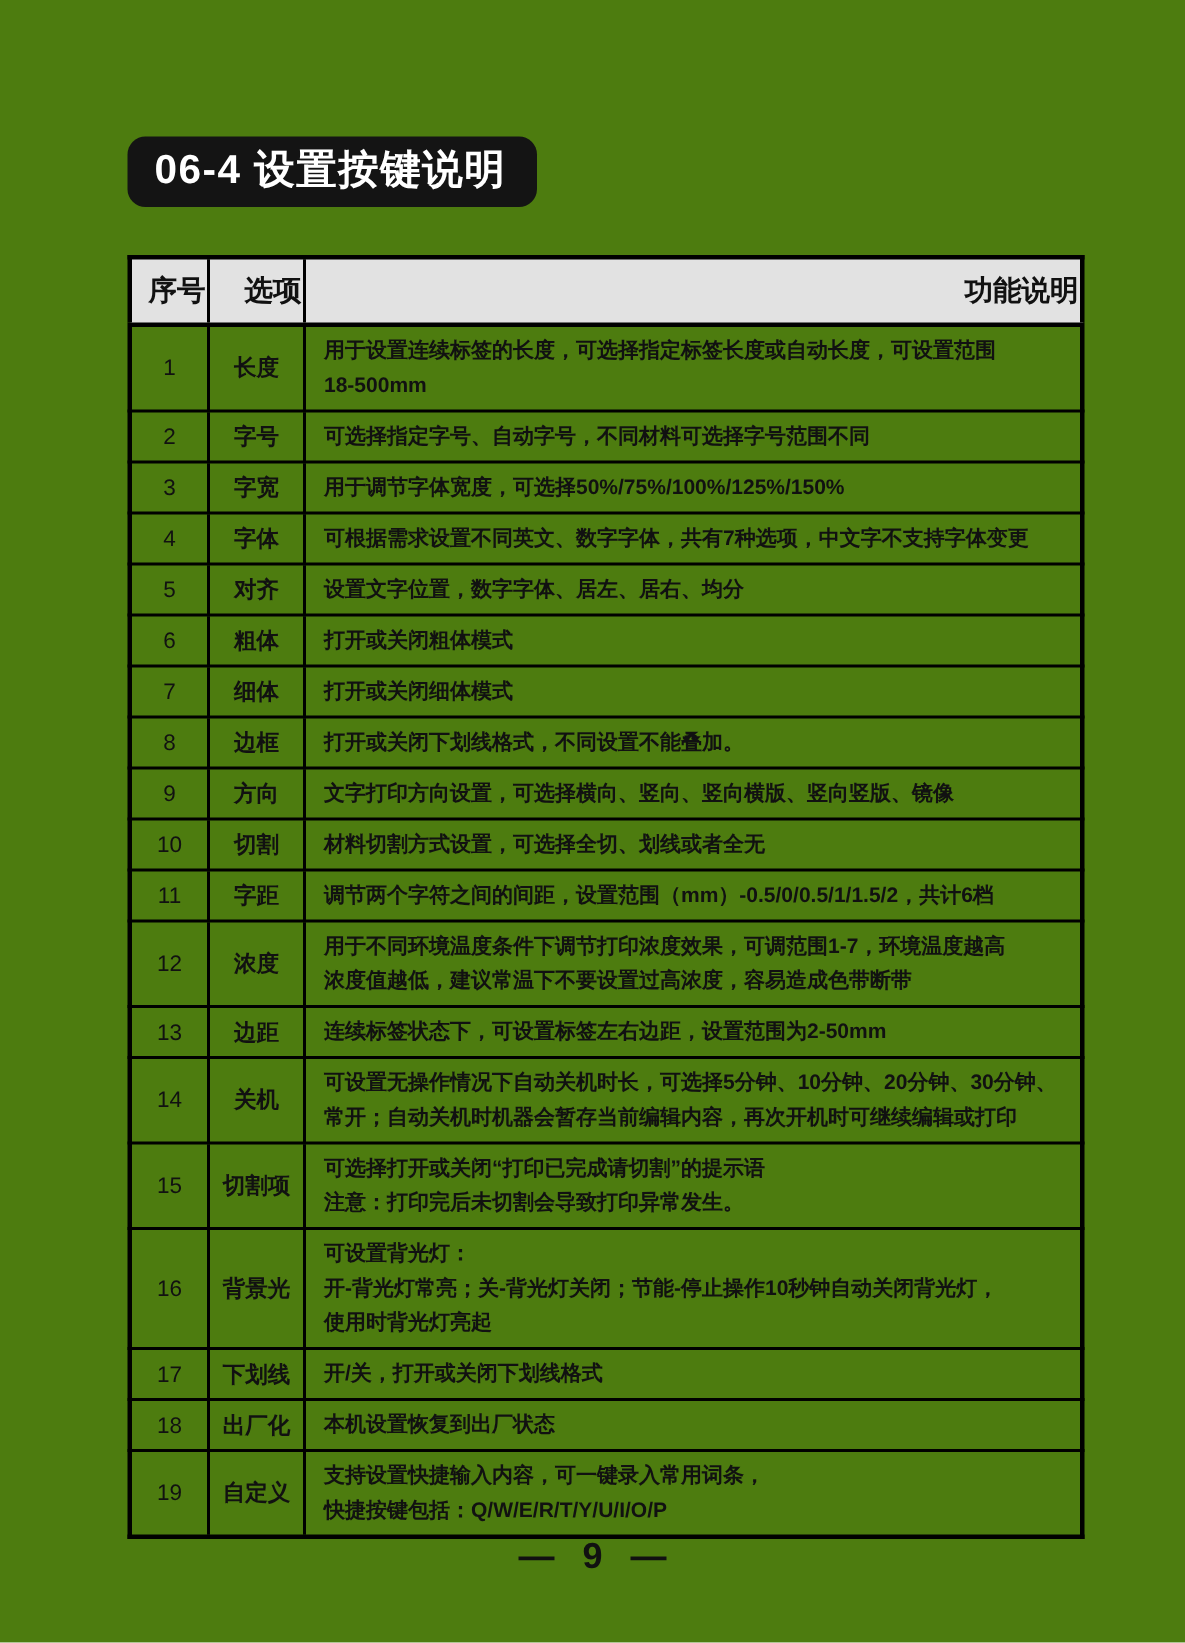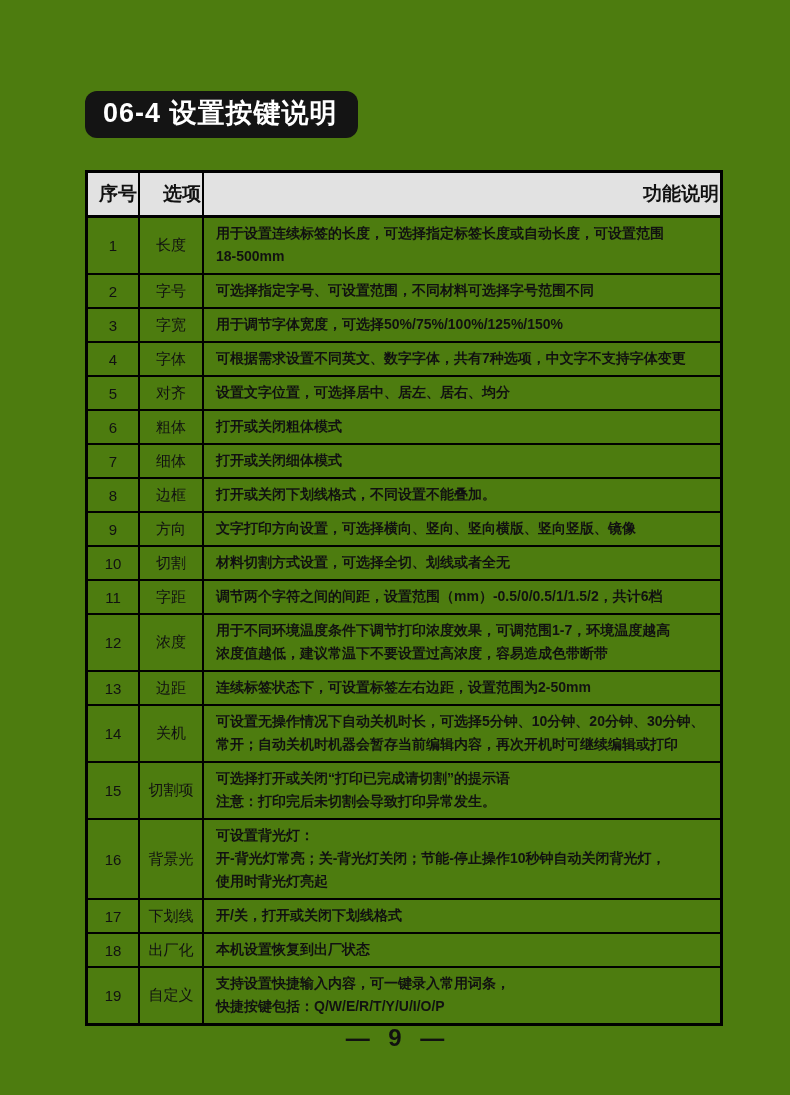--- a/index.html
+++ b/index.html
@@ -56,21 +56,21 @@
   .settings-table .option { width: 60px; }
   .settings-table .desc { width: 514px; }
   .settings-table tbody td.no {
     text-align: center;
     font-size: 15px;
     font-weight: 400;
   }
   .settings-table tbody td.option {
     text-align: center;
     font-size: 15px;
-    font-weight: 400;
+    font-weight: 700;
     padding: 0 2px;
   }
   .settings-table tbody td.desc {
     font-size: 14px;
     font-weight: 700;
     line-height: 23px;
     padding: 4px 10px 5px 12px;
     white-space: pre-line;
     text-align: left;
   }
@@ -106,36 +106,36 @@
     <tbody>
         <tr style="height: 52px;">
           <td class="no">1</td>
           <td class="option">长度</td>
           <td class="desc">用于设置连续标签的长度，可选择指定标签长度或自动长度，可设置范围
 18-500mm</td>
         </tr>
         <tr style="height: 34px;">
           <td class="no">2</td>
           <td class="option">字号</td>
-          <td class="desc">可选择指定字号、可设置范围，不同材料可选择字号范围不同</td>
+          <td class="desc">可选择指定字号、自动字号，不同材料可选择字号范围不同</td>
         </tr>
         <tr style="height: 34px;">
           <td class="no">3</td>
           <td class="option">字宽</td>
           <td class="desc">用于调节字体宽度，可选择50%/75%/100%/125%/150%</td>
         </tr>
         <tr style="height: 34px;">
           <td class="no">4</td>
           <td class="option">字体</td>
           <td class="desc">可根据需求设置不同英文、数字字体，共有7种选项，中文字不支持字体变更</td>
         </tr>
         <tr style="height: 34px;">
           <td class="no">5</td>
           <td class="option">对齐</td>
-          <td class="desc">设置文字位置，可选择居中、居左、居右、均分</td>
+          <td class="desc">设置文字位置，数字字体、居左、居右、均分</td>
         </tr>
         <tr style="height: 34px;">
           <td class="no">6</td>
           <td class="option">粗体</td>
           <td class="desc">打开或关闭粗体模式</td>
         </tr>
         <tr style="height: 34px;">
           <td class="no">7</td>
           <td class="option">细体</td>
           <td class="desc">打开或关闭细体模式</td>

